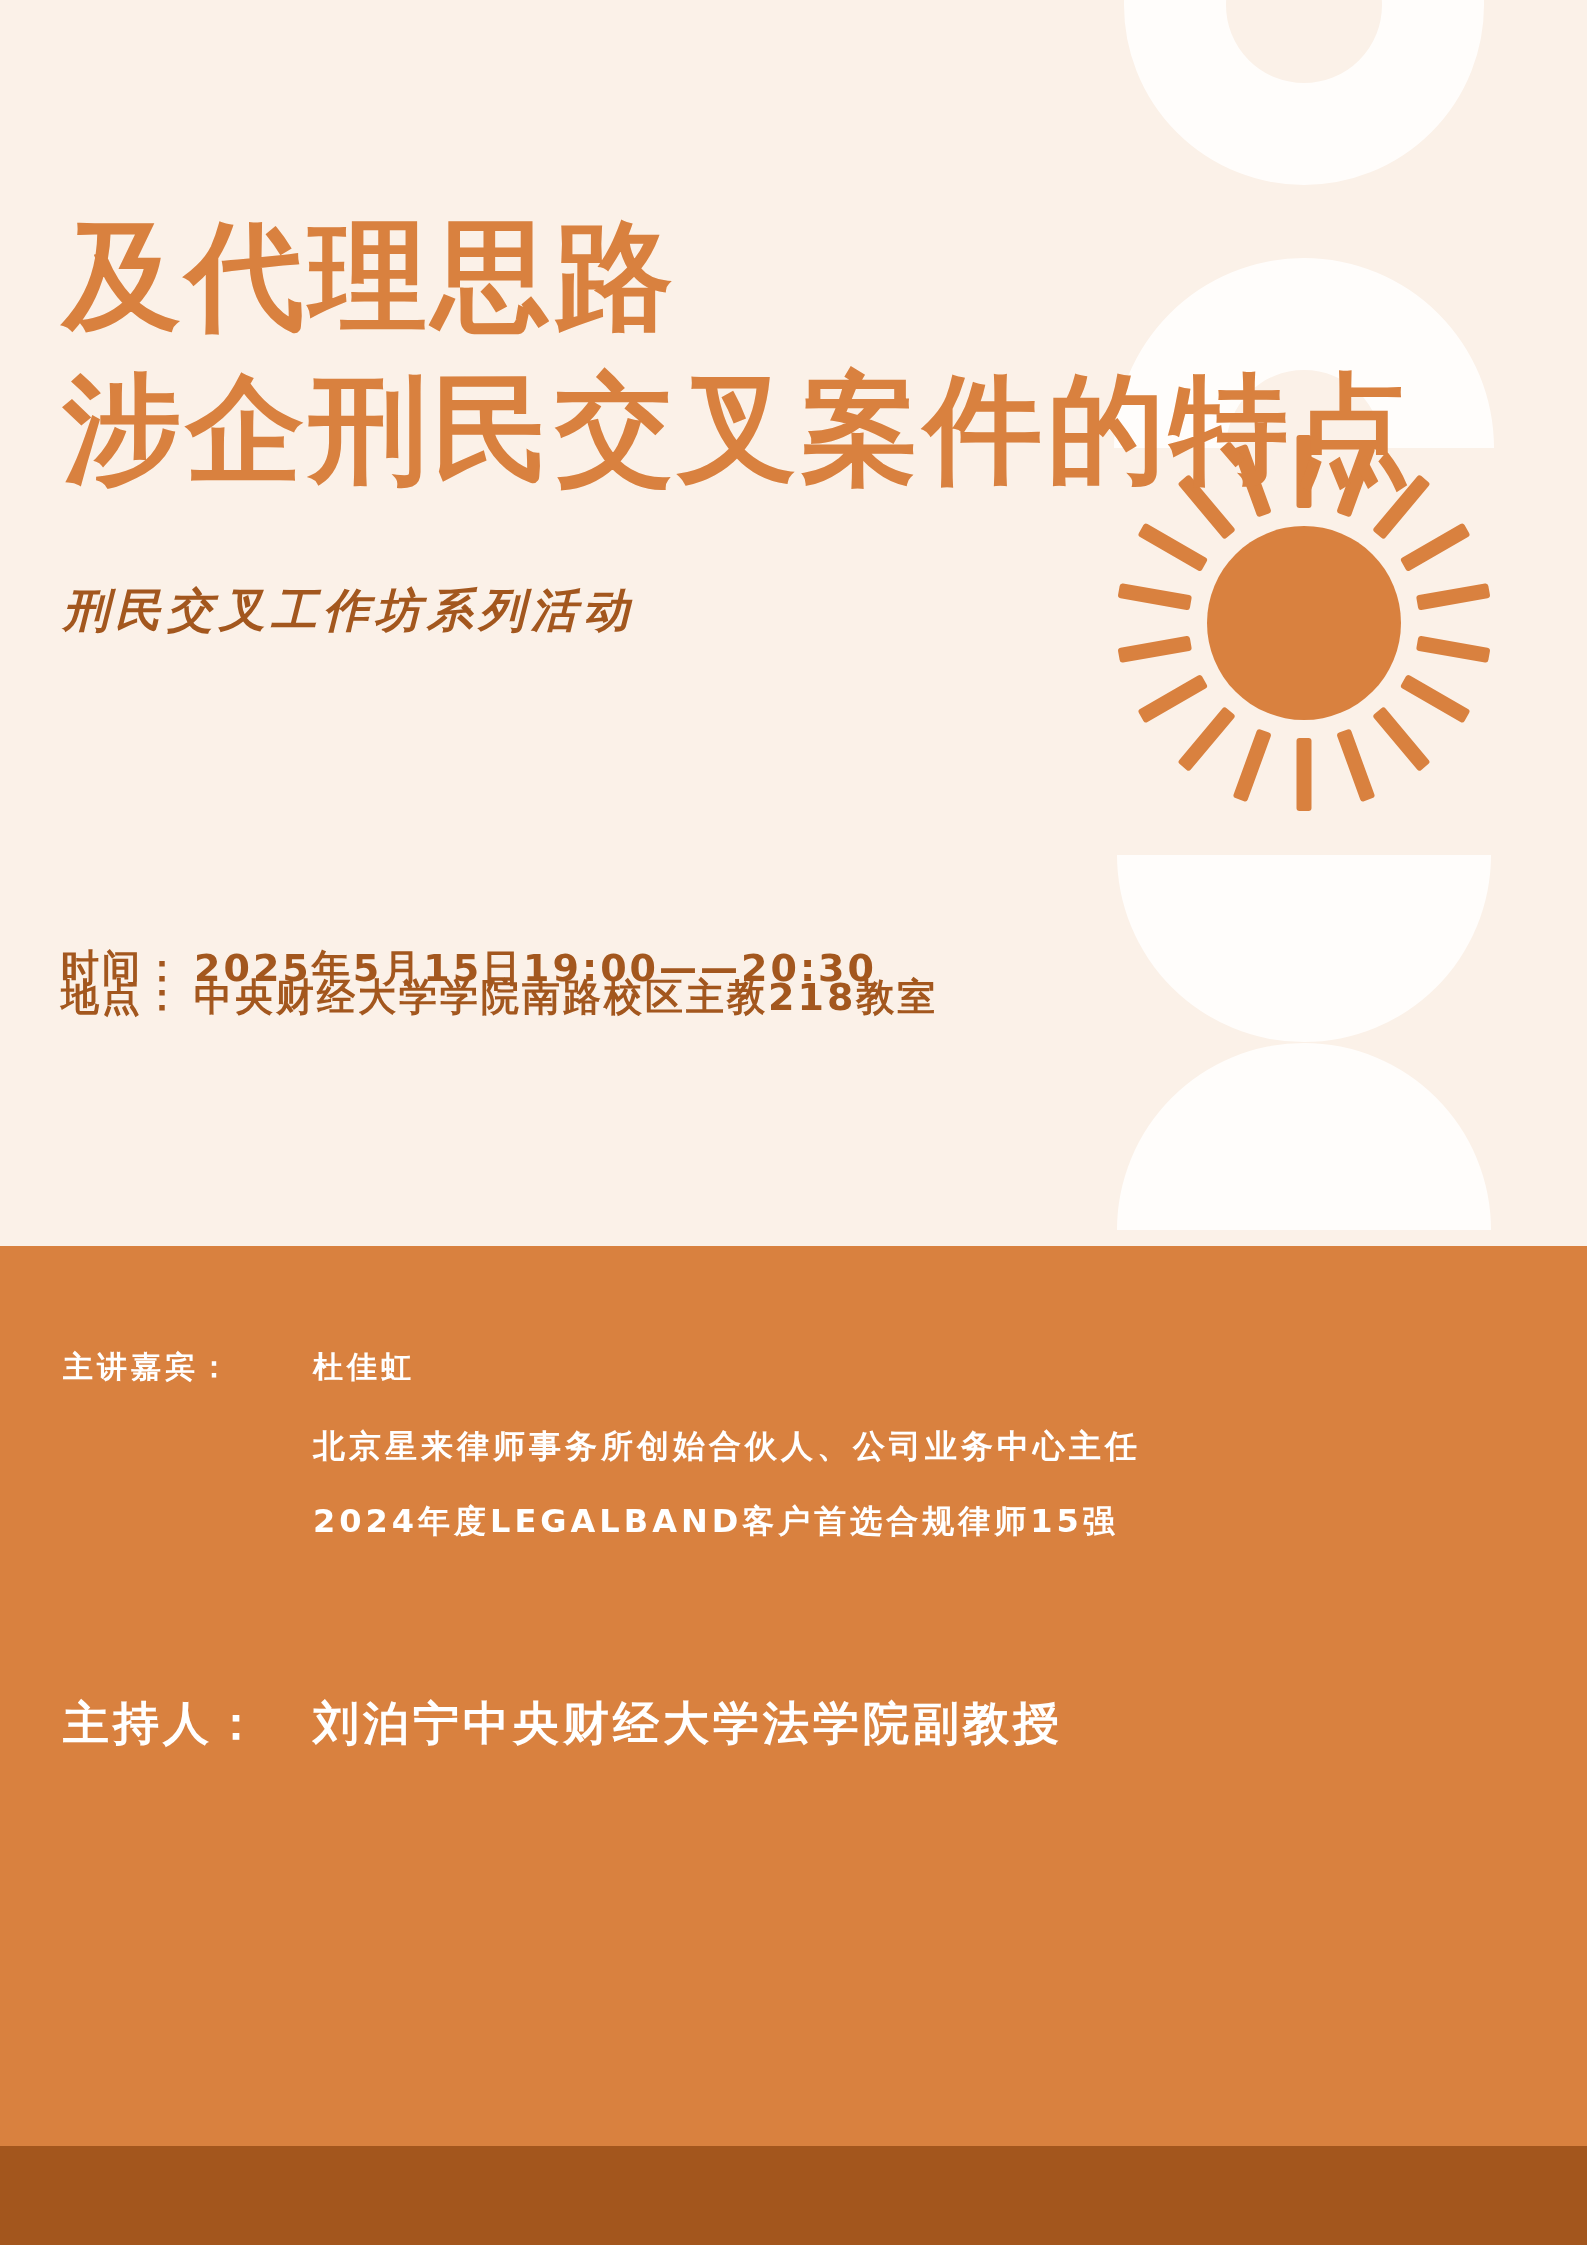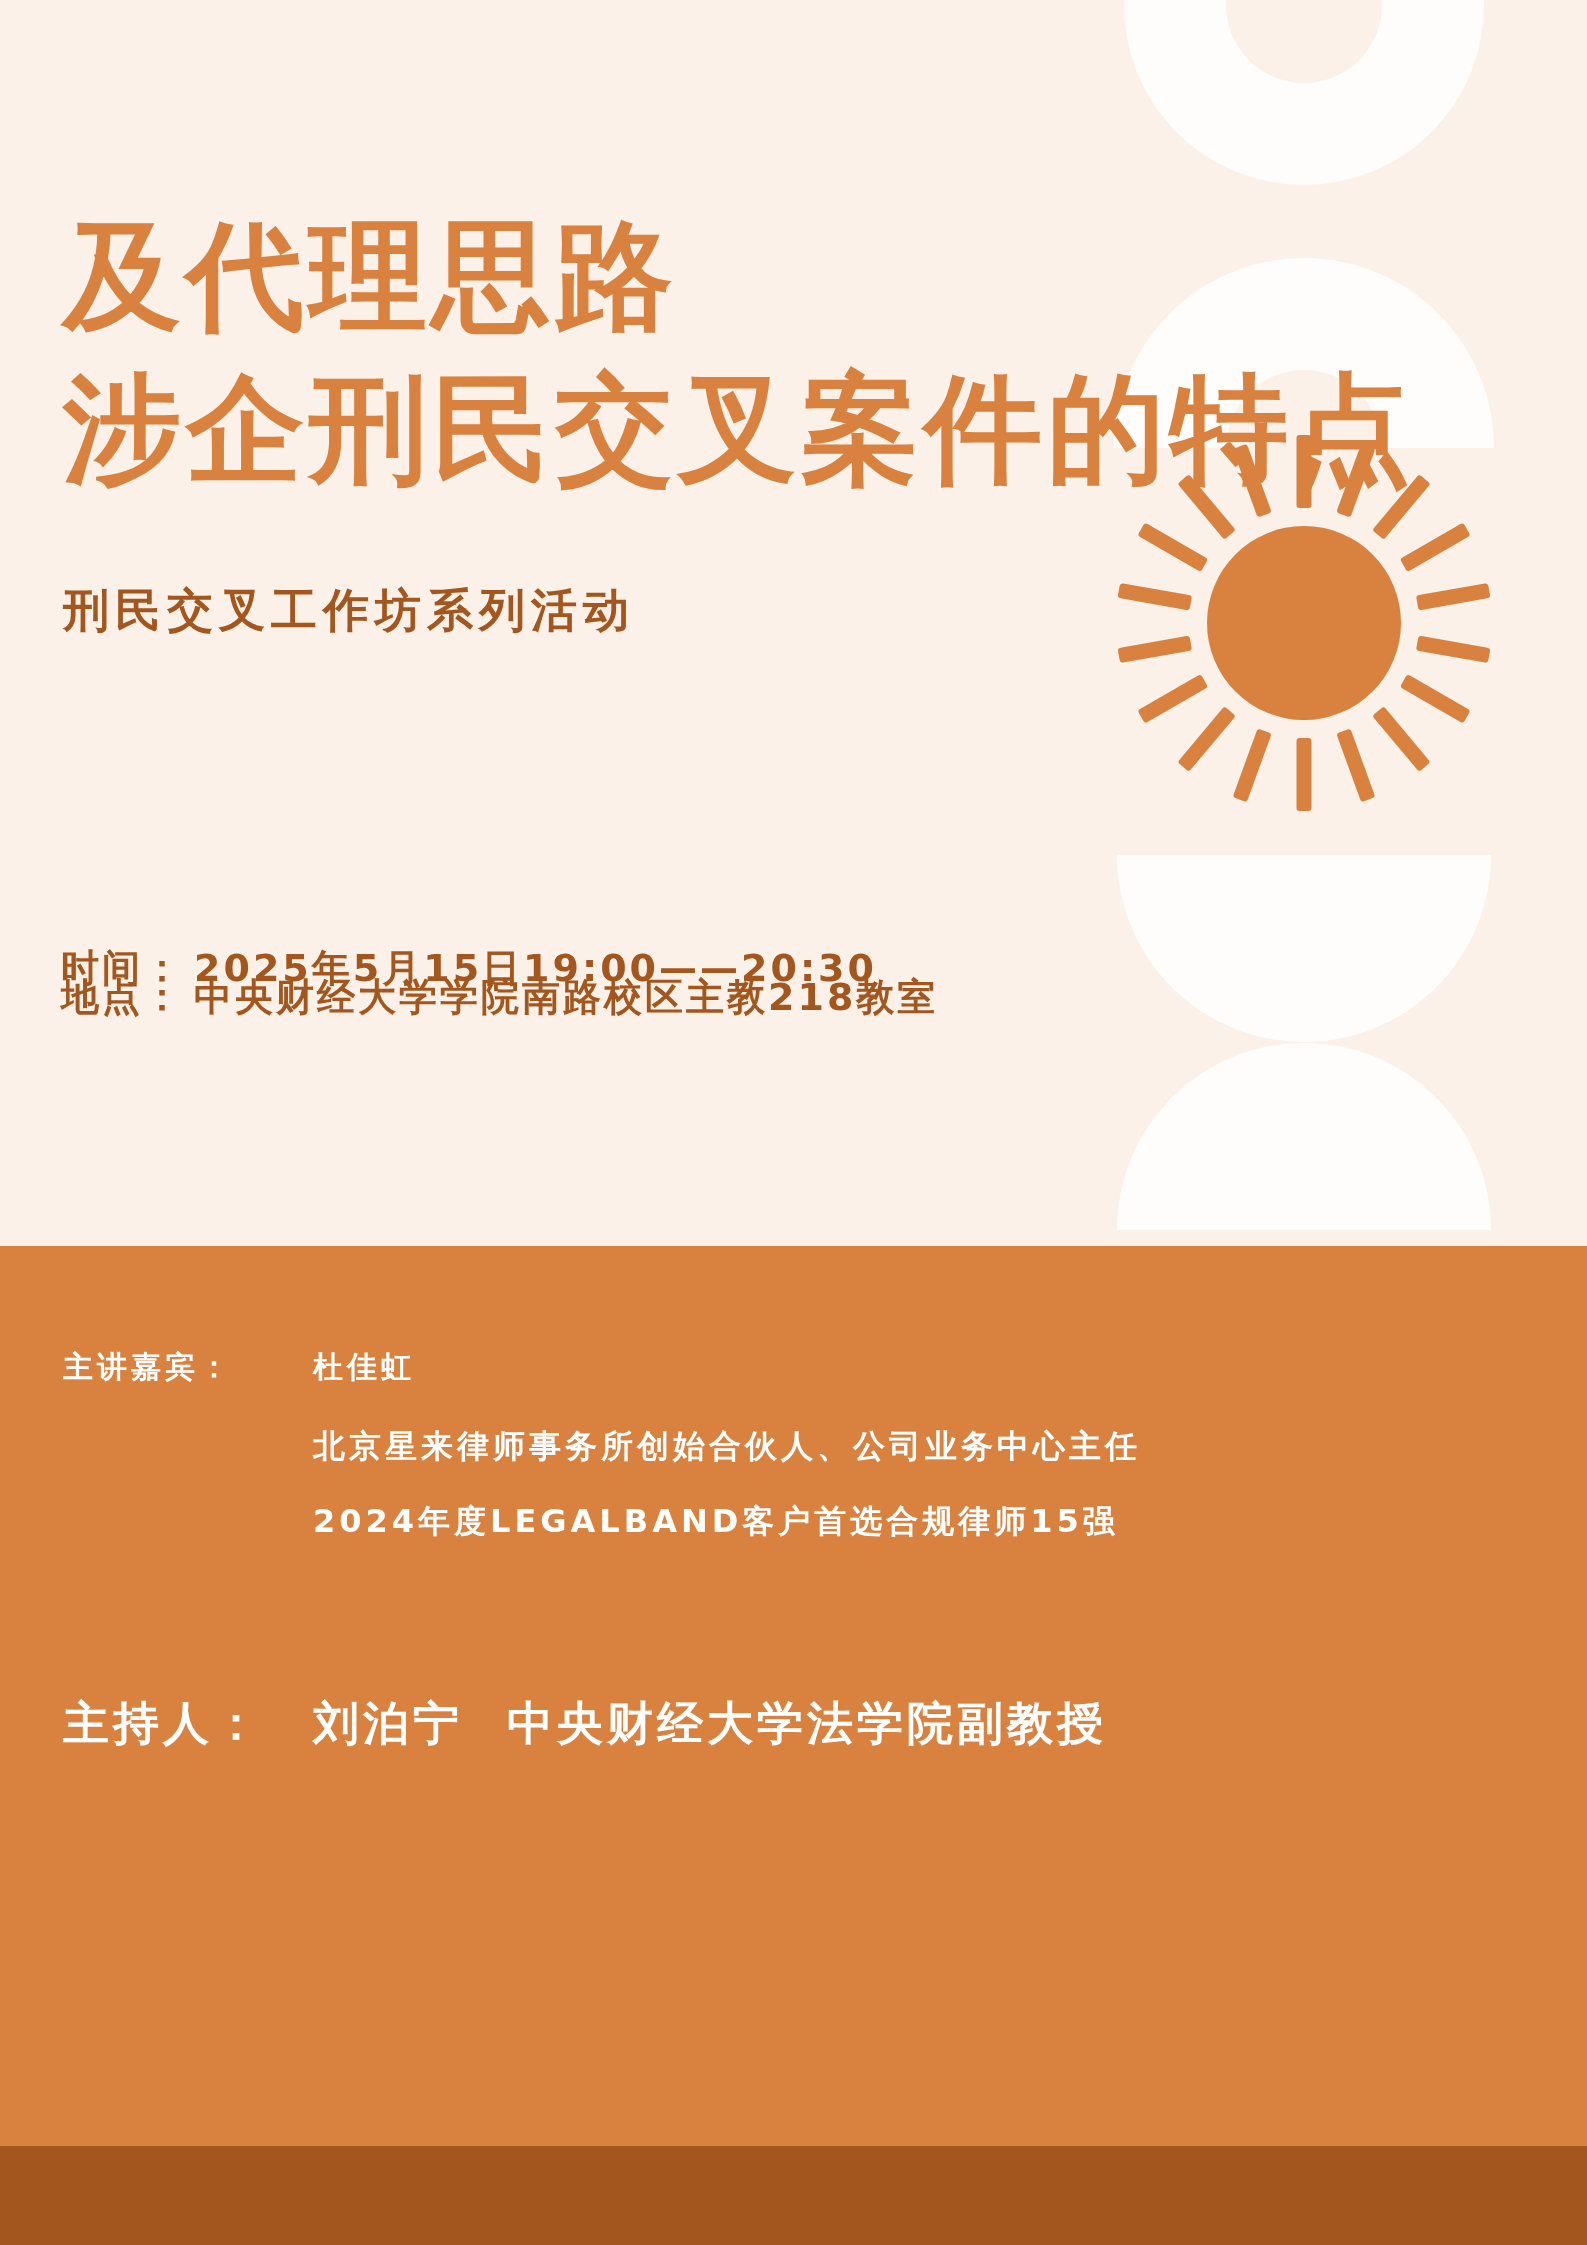--- a/index.html
+++ b/index.html
@@ -36,20 +36,21 @@
     z-index:2;
   }
   .title span{display:block;}
 
   .subtitle{
     left:63px;top:582px;
     font-size:46px;line-height:56px;
     letter-spacing:6px;
     color:var(--brown);
     z-index:2;
+    font-style:italic;
   }
 
   .info-row{
     left:61px;
     font-size:38px;line-height:62px;
     letter-spacing:3px;
     color:var(--brown);
     z-index:2;
   }
   .info-time{top:937px;}
@@ -66,21 +67,21 @@
 
   .speaker-row{left:63px;top:90px;font-size:30px;line-height:62px;letter-spacing:4px;}
   .speaker-row .lbl{display:inline-block;width:250px;}
   .credentials{
     left:313px;top:163px;
     font-size:32px;line-height:75px;letter-spacing:4px;
   }
   .credentials span{display:block;}
   .host-row{left:63px;top:446px;font-size:46px;line-height:62px;letter-spacing:4px;}
   .host-row .lbl{display:inline-block;width:250px;}
-  .host-row .host-name{margin-right:44px;}
+  .host-row .host-name{}
 
   .footer-strip{
     position:absolute;left:0;top:2146px;
     width:1587px;height:99px;
     background:var(--dark-strip);
     z-index:1;
   }
 </style>
 </head>
 <body>

